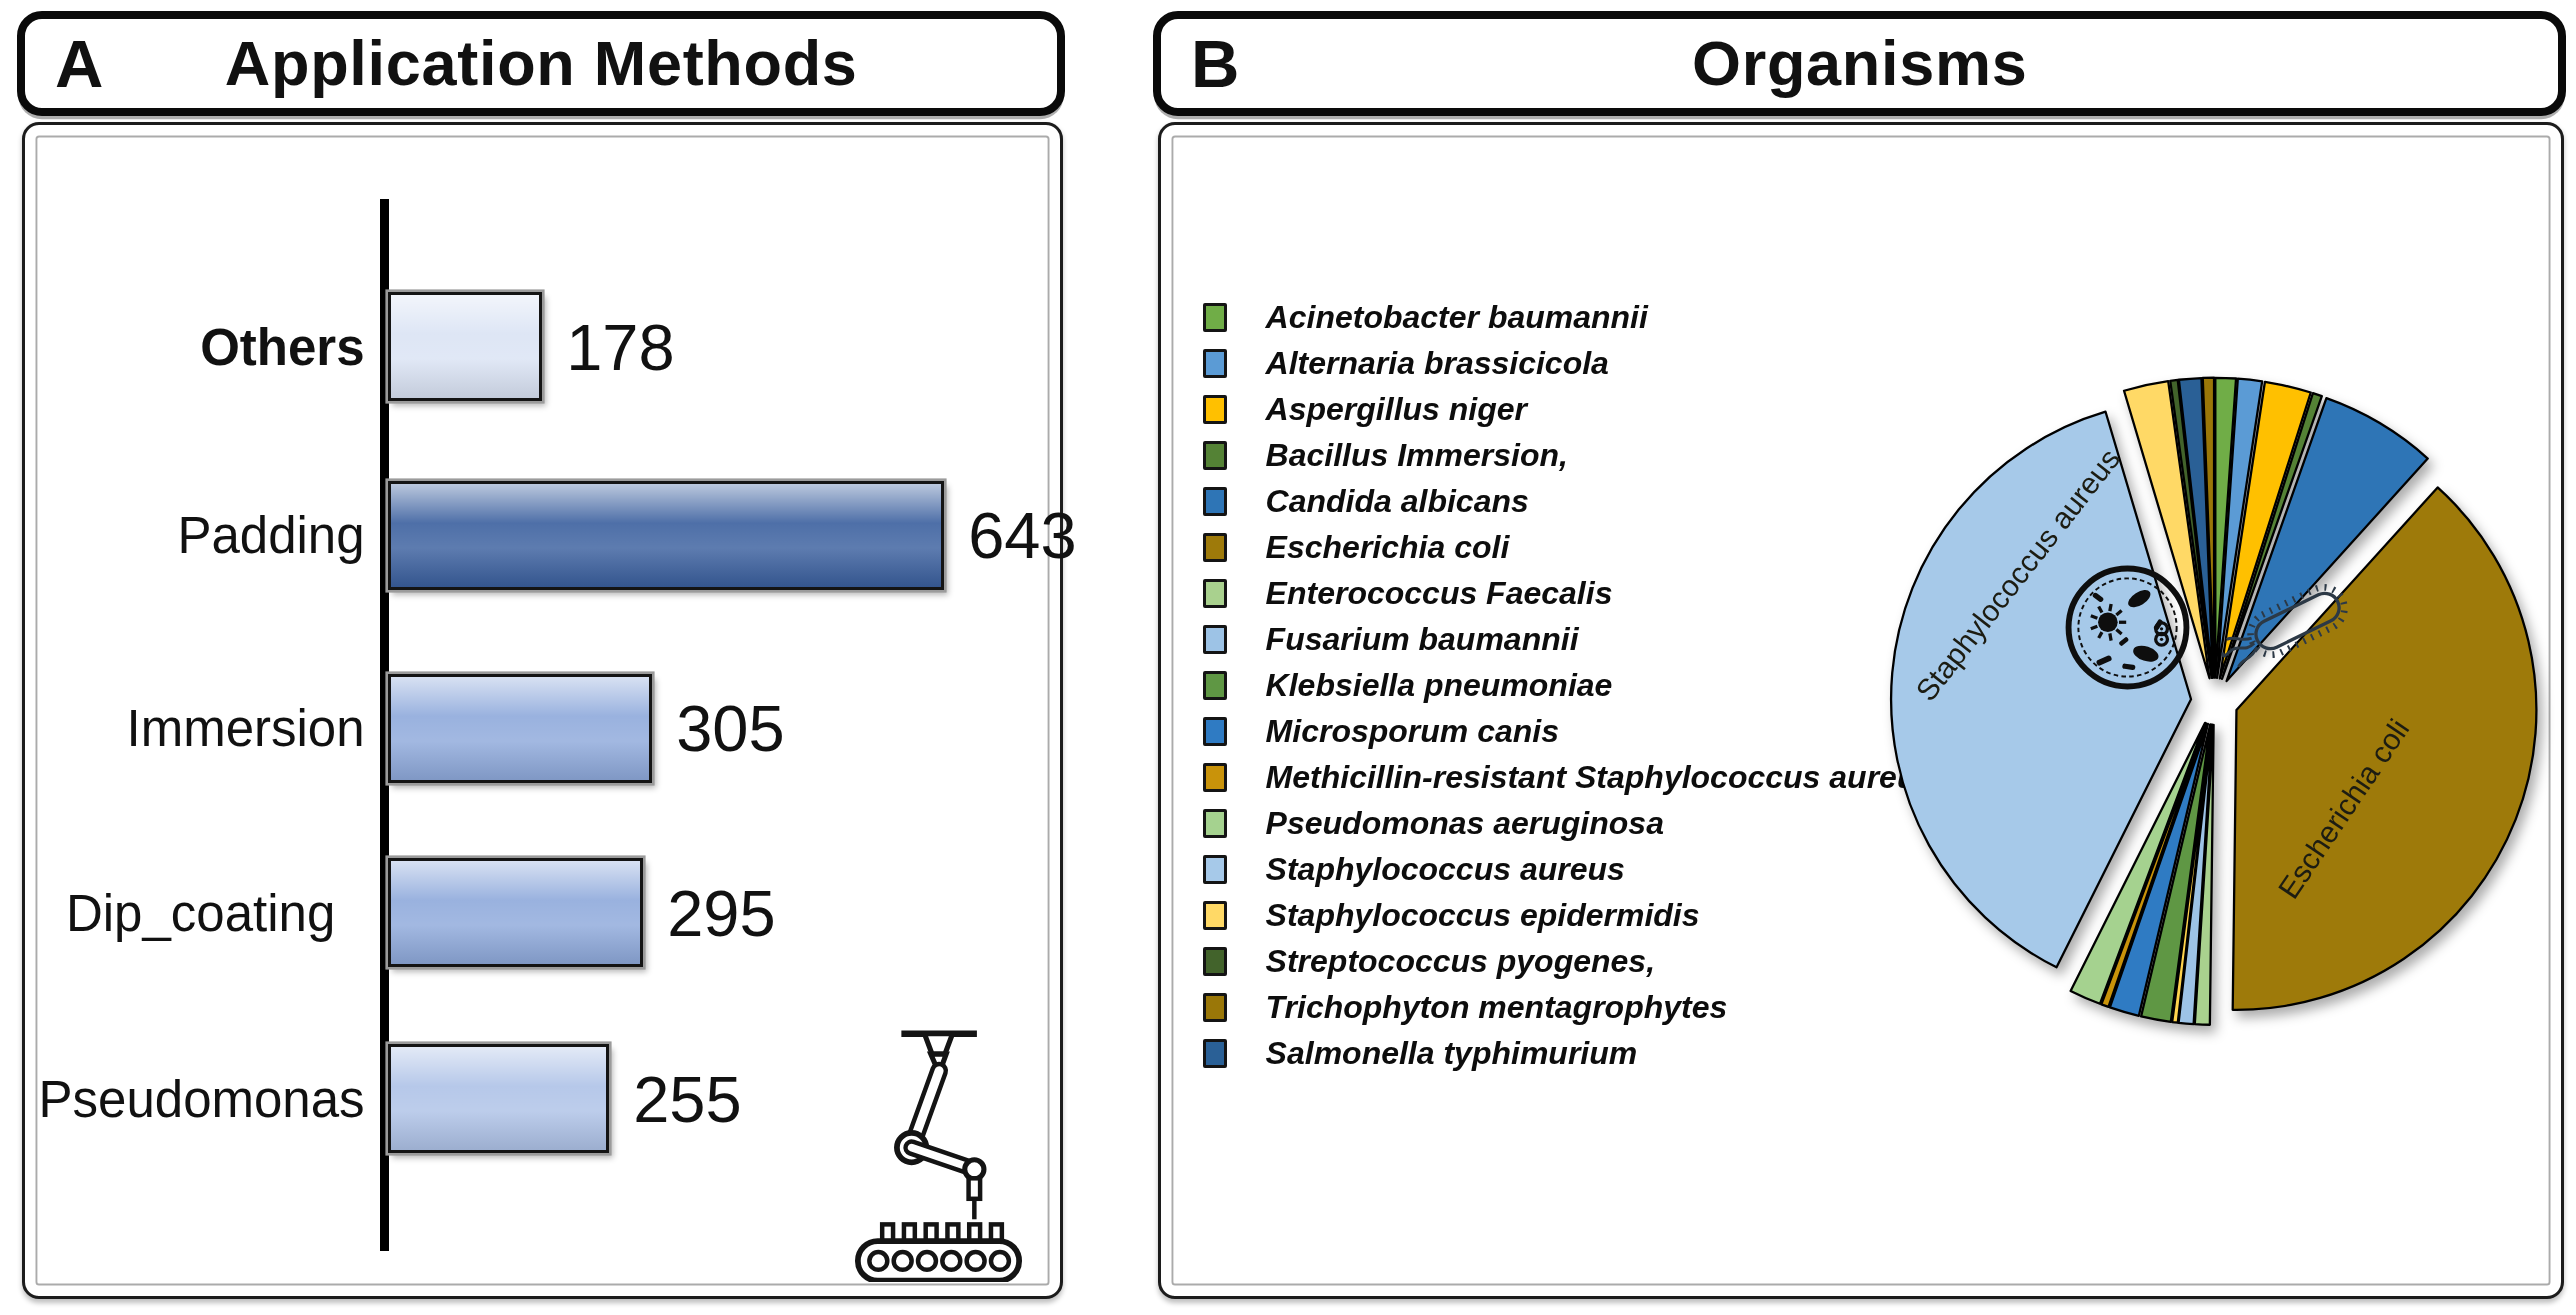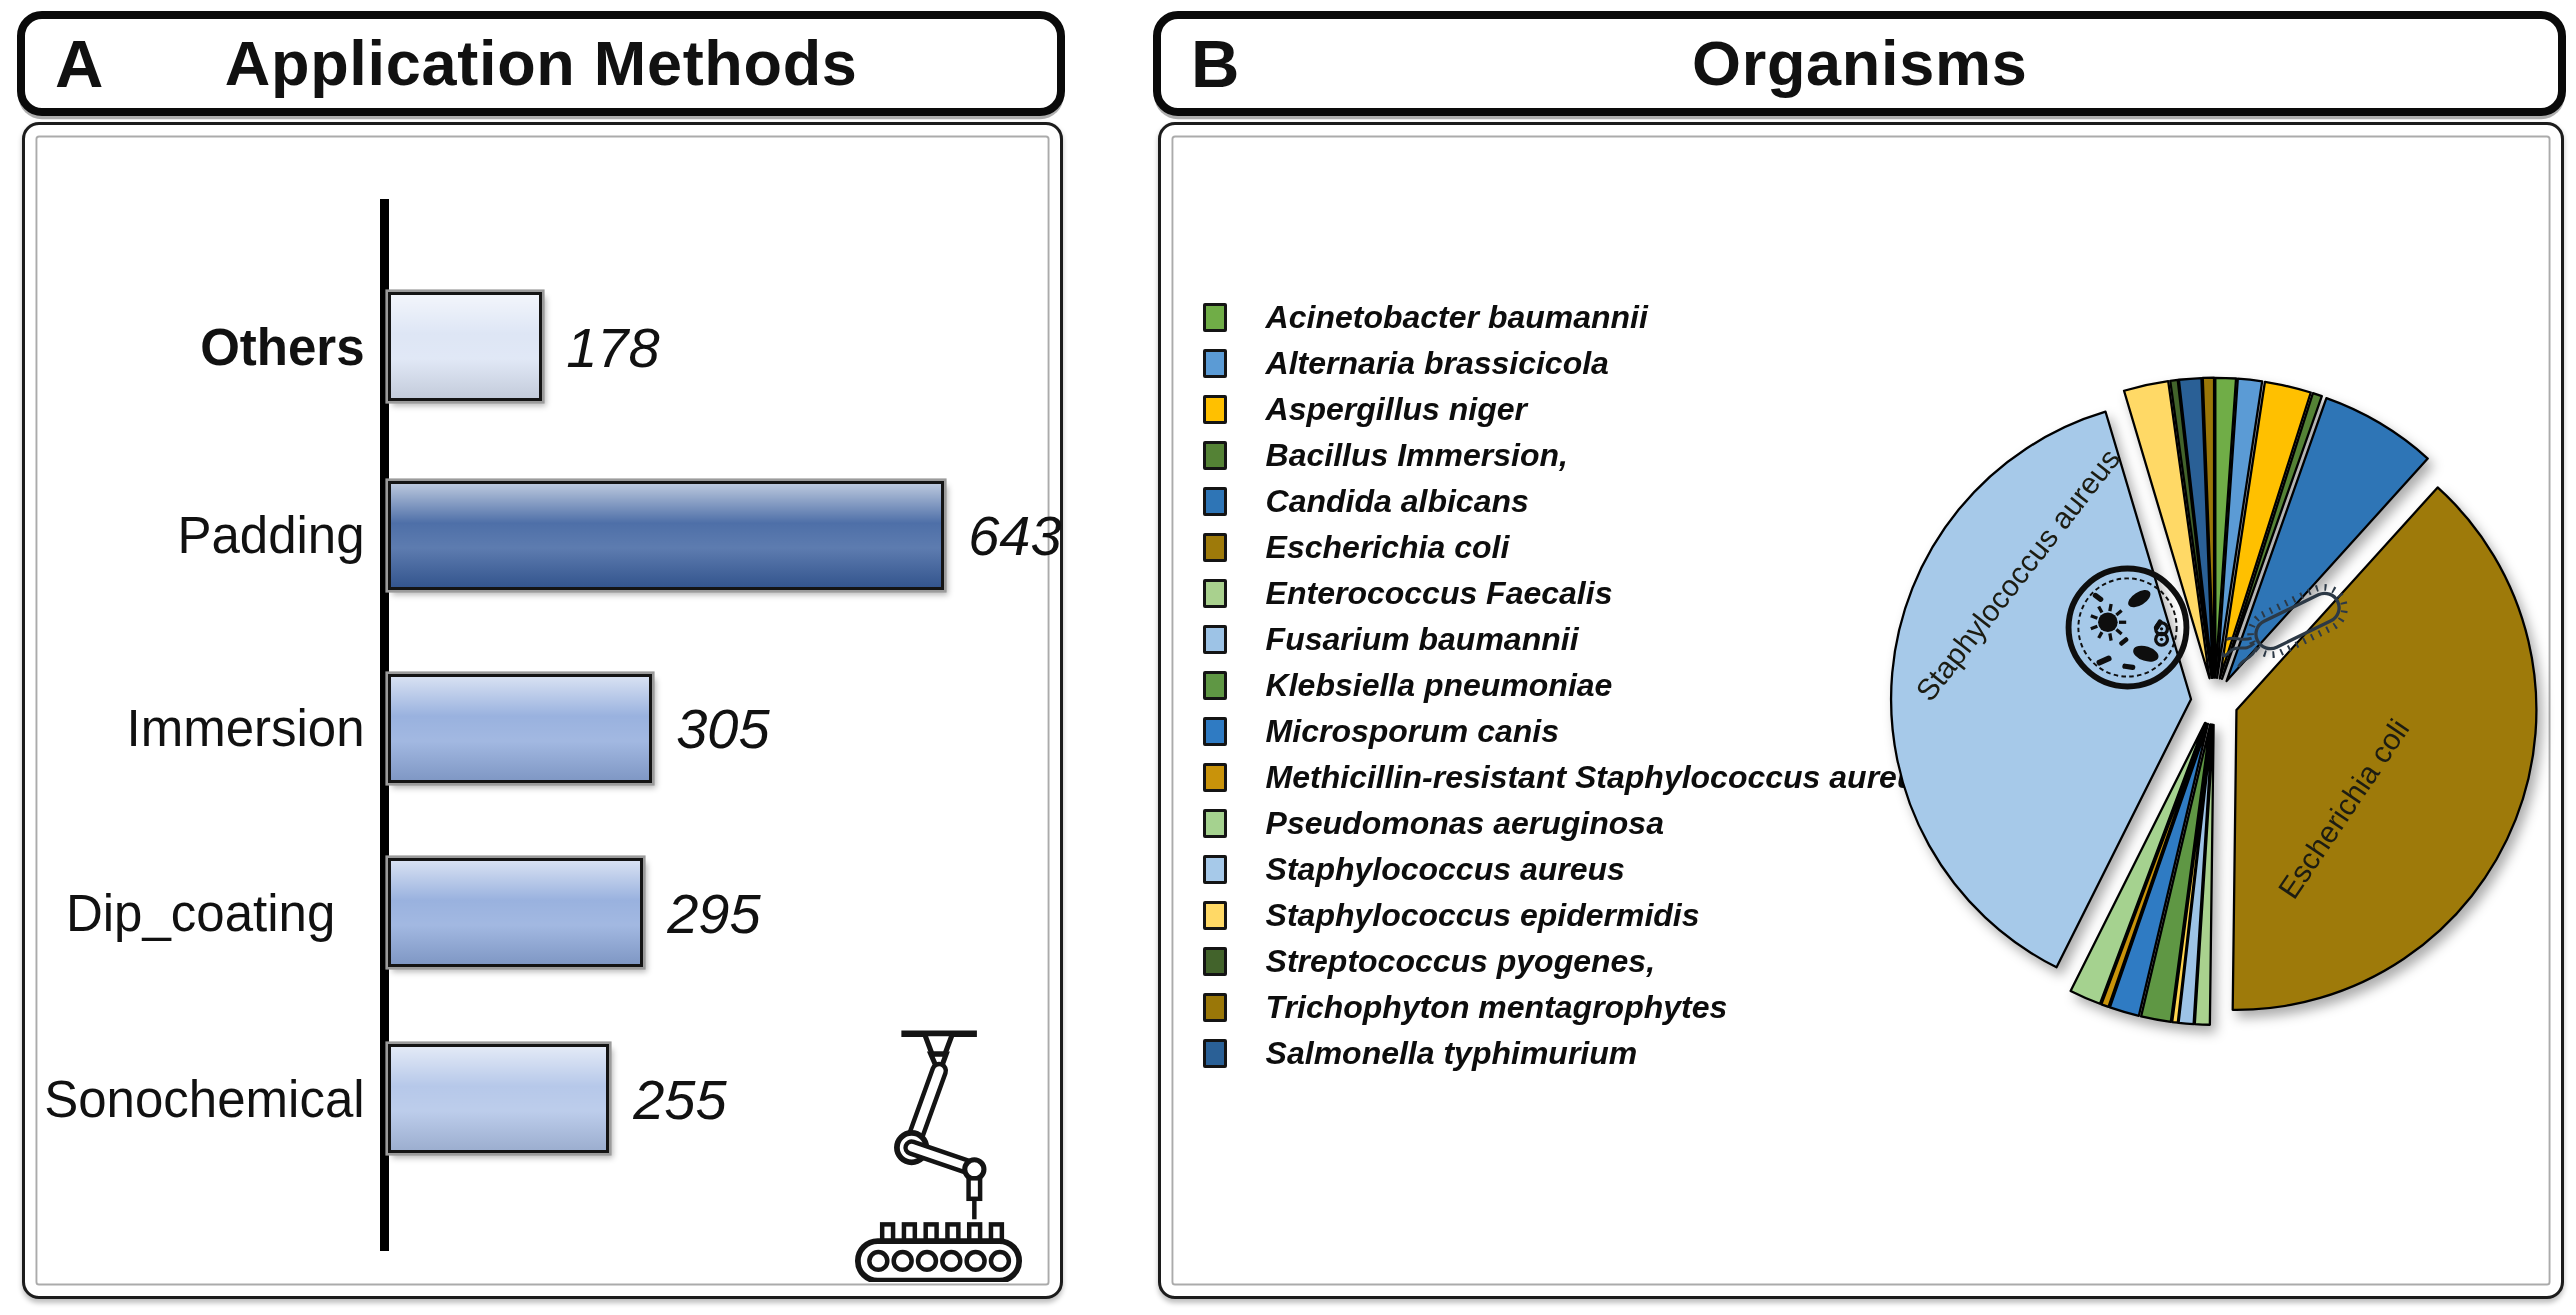--- a/index.html
+++ b/index.html
@@ -18,21 +18,21 @@
               border:3.9px solid #1c1c1c;border-radius:17px;box-sizing:border-box;
               box-shadow:inset 0 0 0 10.5px #ffffff, inset 0 0 0 12.4px #ababab, 0 3.9px 5.2px rgba(0,0,0,.25);}
   
   #bar-plot{position:absolute;left:5.2px;top:122px;right:5.2px;bottom:17px;}
   .axis-line{position:absolute;left:358px;top:77px;width:8.5px;height:1052px;background:#000;}
   .cat-label{position:absolute;width:328px;text-align:right;font-size:51px;color:#111;
              transform:translateY(-50%);white-space:nowrap;}
   .bar{position:absolute;left:366px;height:109px;box-sizing:border-box;border:3.9px solid #141414;
        box-shadow:0 0 0 2.6px #9b9b9b, 3.9px 4.6px 5.9px rgba(0,0,0,.28);}
   .bar .sheen{position:absolute;inset:0;background:linear-gradient(180deg,rgba(255,255,255,.65),rgba(255,255,255,.10) 38%,rgba(255,255,255,.18) 62%,rgba(0,0,0,.10));}
-  .val-label{position:absolute;font-size:56px;color:#111;transform:translateY(-50%);white-space:nowrap;font-style:italic;}
+  .val-label{position:absolute;font-size:65px;color:#111;transform:translateY(-50%);white-space:nowrap;}
   
   #legend{position:absolute;left:50px;top:294px;}
   .legend-row{height:46px;display:flex;align-items:center;}
   .swatch{width:23.6px;height:29px;border:3.9px solid #141414;border-radius:2px;box-sizing:border-box;flex:0 0 auto;}
   .legend-label{margin-left:39px;font-size:32px;font-weight:bold;font-style:italic;white-space:nowrap;color:#0d0d0d;}
   
   #pie-svg{position:absolute;left:719px;top:350px;width:668px;height:734px;
            filter:drop-shadow(5.9px 7.2px 5.9px rgba(0,0,0,.32));}
   .pie-inner-label{position:absolute;font-size:30px;color:#1c1c12;white-space:nowrap;
                    transform-origin:center center;}
@@ -97,21 +97,21 @@
         <div class="cat-label" style="left: 14.4px; top: 606px;">Immersion</div>
         <div class="bar" style="top: 552px; width: 264px; background: rgb(142, 169, 219);">
           <div class="sheen"></div>
         </div>
         <div class="val-label" style="left: 654px; top: 606px;">305</div>
         <div class="cat-label" style="left: 14.4px; top: 791px; text-align: center;">Dip_coating</div>
         <div class="bar" style="top: 736px; width: 255px; background: rgb(142, 169, 219);">
           <div class="sheen"></div>
         </div>
         <div class="val-label" style="left: 645px; top: 791px;">295</div>
-        <div class="cat-label" style="left: 14.4px; top: 977px;">Sonochemical</div>
+        <div class="cat-label" style="left: 14.4px; top: 977px;">Pseudomonas</div>
         <div class="bar" style="top: 922px; width: 221px; background: rgb(174, 194, 231);">
           <div class="sheen"></div>
         </div>
         <div class="val-label" style="left: 611px; top: 977px;">255</div>
       </div>
   </div>
 
   <div class="panel" id="panel-b">
     <div class="titlebar">
       <span class="panel-letter">B</span>

